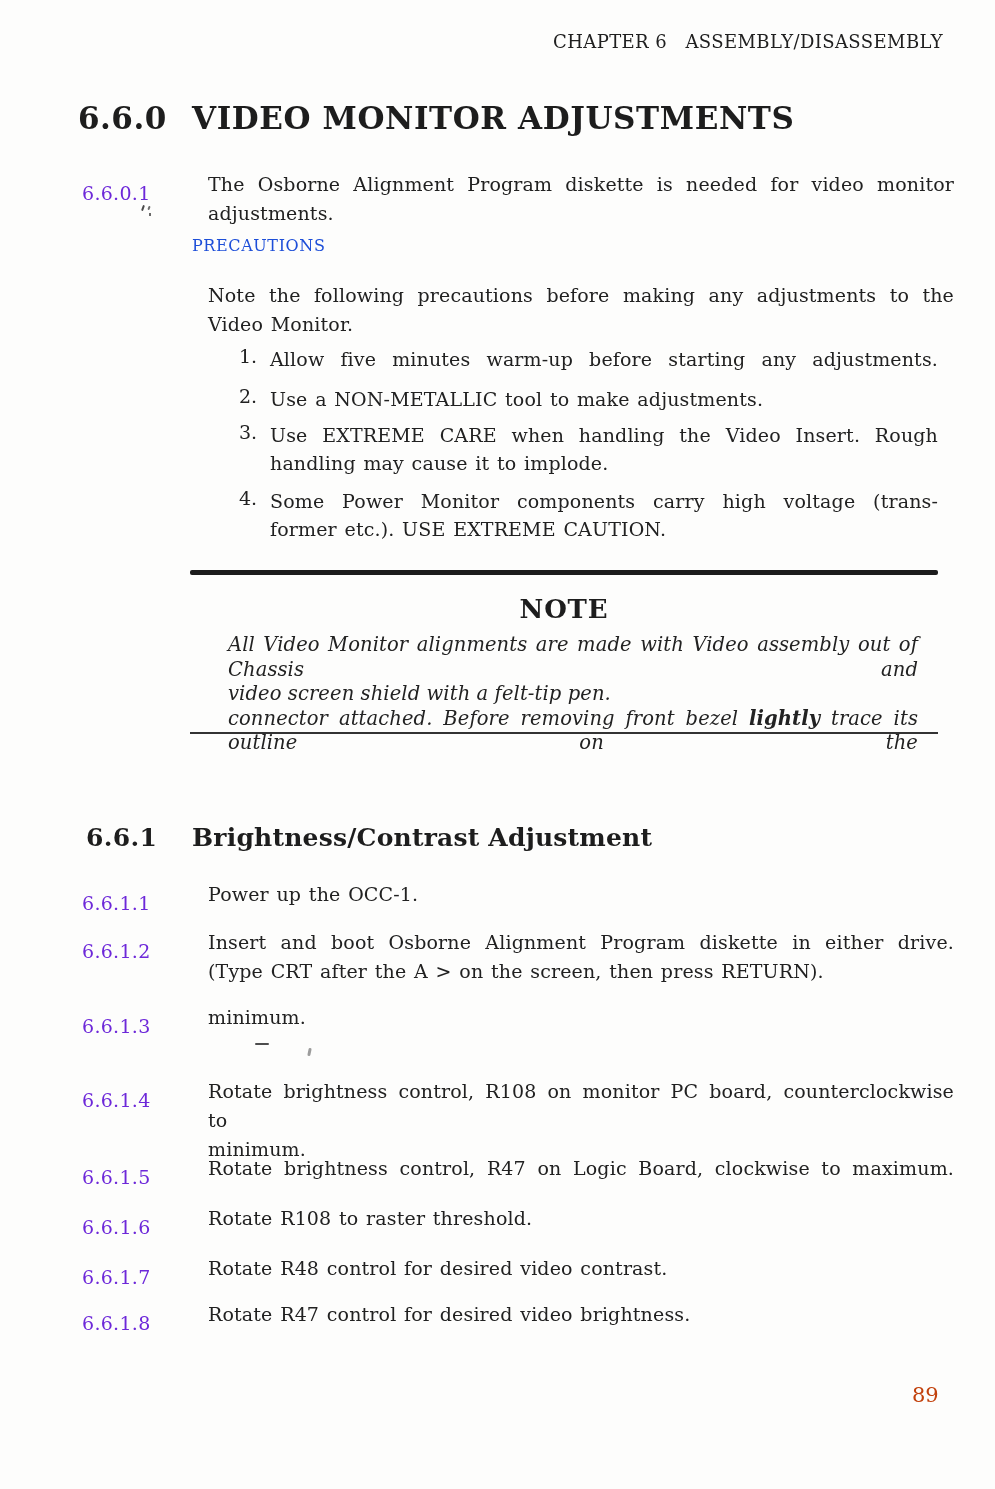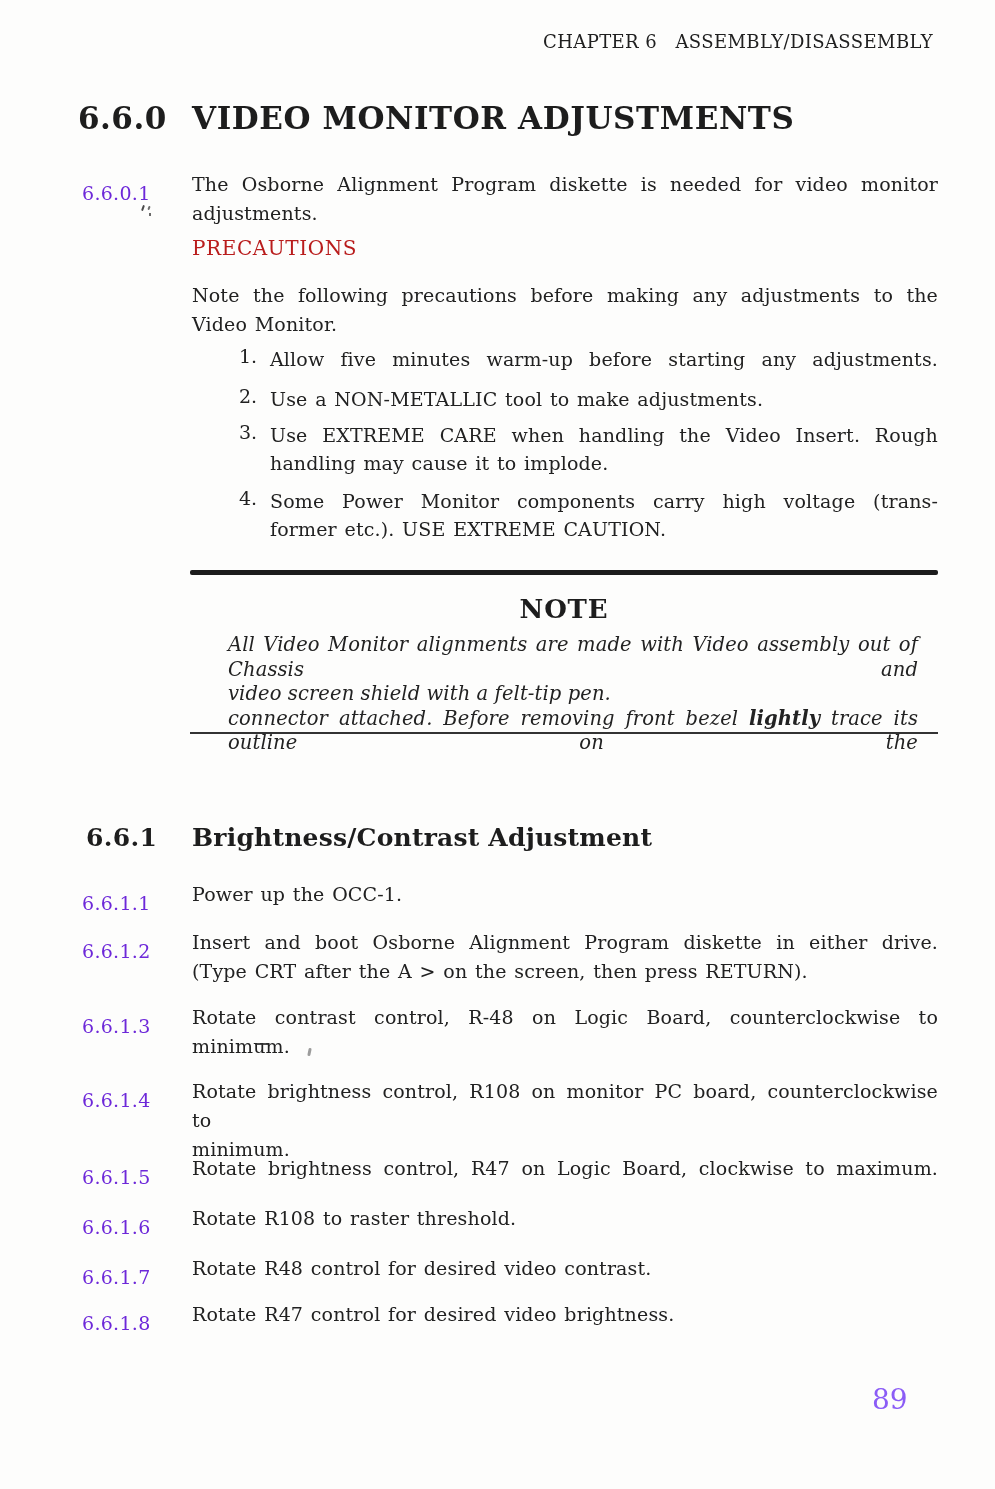--- a/index.html
+++ b/index.html
@@ -17,49 +17,50 @@
   .running-header {
     position: absolute;
     top: 31px;
     left: 0;
     width: 933px;
     text-align: right;
     font-size: 18px;
     letter-spacing: 0.4px;
     white-space: pre;
     color: #202020;
+    padding-left: 10px;
   }
 
   
   .h660 { position: absolute; top: 100px; left: 0; width: 976px; height: 46px; }
   .h660 .num {
     position: absolute; left: 78px; top: 0;
     font-size: 31px; font-weight: bold; letter-spacing: 0.5px;
   }
   .h660 .ttl {
     position: absolute; left: 192px; top: 0;
     font-size: 31px; font-weight: bold; letter-spacing: 0.6px;
   }
 
   
   .row { position: absolute; left: 0; width: 995px; }
   .row .rnum {
     position: absolute; left: 82px; top: 12px;
     font-size: 19px; letter-spacing: 0.3px; color: #6d28d9;
   }
   .row .rbody {
-    position: absolute; left: 192px; top: 0; width: 746px;
+    position: absolute; left: 208px; top: 0; width: 746px;
     font-size: 19px; line-height: 29px; letter-spacing: 0.15px; word-spacing: 1.5px;
     color: #212121;
   }
   .jl { text-align: justify; text-align-last: justify; }
 
   .precautions-heading {
     position: absolute; top: 236px; left: 192px;
-    font-size: 20px; letter-spacing: 0.6px; color: #b91c1c;
+    font-size: 16px; letter-spacing: 0.6px; color: #1d4ed8;
   }
 
   
   .plist-item { position: absolute; left: 0; width: 995px; }
   .plist-item .pnum {
     position: absolute; left: 239px; top: 0;
     font-size: 19px; color: #212121;
   }
   .plist-item .pbody {
     position: absolute; left: 270px; top: 0; width: 668px;
@@ -93,22 +94,22 @@
   .h661 .num {
     position: absolute; left: 86px; top: 0;
     font-size: 25px; font-weight: bold; letter-spacing: 0.3px;
   }
   .h661 .ttl {
     position: absolute; left: 192px; top: 0;
     font-size: 25px; font-weight: bold; letter-spacing: 0.2px;
   }
 
   .page-number {
-    position: absolute; top: 1383px; left: 872px;
-    font-size: 28px; color: #8b5cf6;
+    position: absolute; top: 1383px; left: 912px;
+    font-size: 21px; color: #c2410c;
   }
 
   
   .artifact-ticks { position: absolute; top: 205px; left: 141px; width: 12px; height: 16px; }
   .artifact-ticks .t {
     position: absolute; width: 2px; height: 6px; background: #4a4a4a;
     transform: rotate(20deg); border-radius: 1px;
   }
   .artifact-ticks .t1 { left: 1px; top: 0; }
   .artifact-ticks .t2 { left: 7px; top: 1px; height: 4px; opacity: 0.8; }
@@ -212,21 +213,20 @@
     <span class="rnum">6.6.1.2</span>
     <div class="rbody">
       <div class="jl">Insert and boot Osborne Alignment Program diskette in either drive.</div>
       <div>(Type CRT after the A &gt; on the screen, then press RETURN).</div>
     </div>
   </div>
 
   <div class="row" style="top:1003px;">
     <span class="rnum">6.6.1.3</span>
     <div class="rbody">
-      <div class="jl">Rotate contrast control, R-48 on Logic Board, counterclockwise to</div>
       <div>minimum.</div>
     </div>
   </div>
 
   <div class="row" style="top:1077px;">
     <span class="rnum">6.6.1.4</span>
     <div class="rbody">
       <div class="jl">Rotate brightness control, R108 on monitor PC board, counterclockwise to</div>
       <div>minimum.</div>
     </div>

